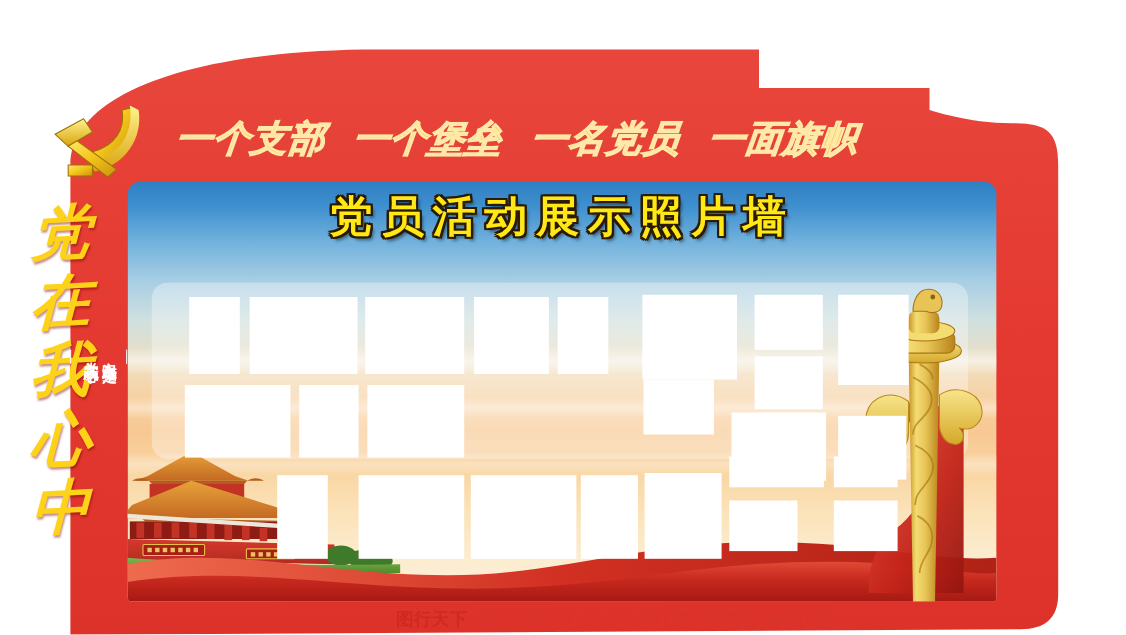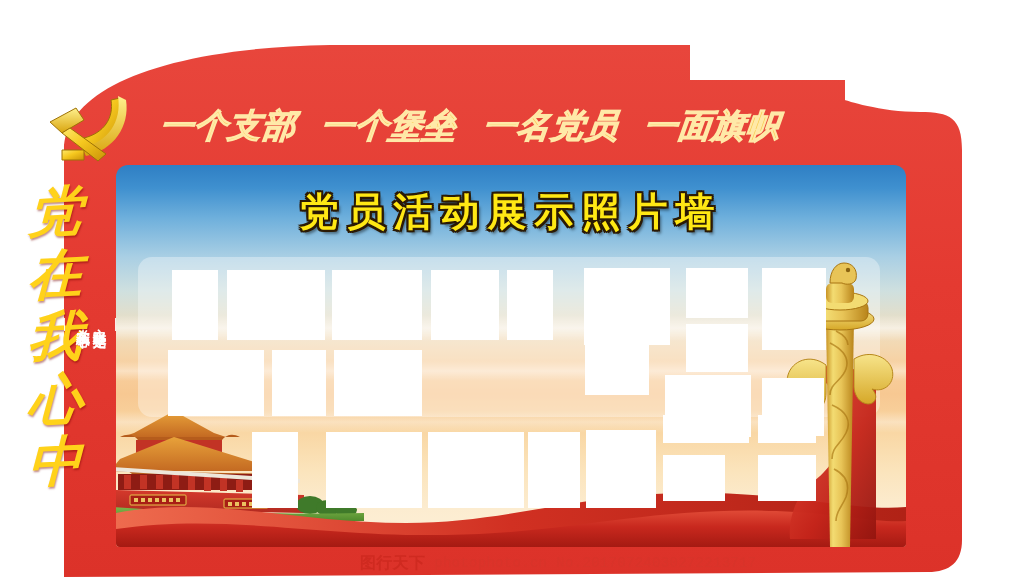--- a/index.html
+++ b/index.html
@@ -77,21 +77,21 @@
     background:linear-gradient(to bottom,rgba(255,255,255,0) 0%,rgba(255,255,255,.55) 50%,rgba(255,255,255,0) 100%);}
 
   
   .frost{
     position:absolute;left:22px;top:92px;width:742px;height:160px;
     background:rgba(255,255,255,.34);border-radius:14px;
   }
 
   
   .maintitle{
-    position:absolute;left:0;top:22px;width:790px;height:50px;
+    position:absolute;left:0;top:7px;width:790px;height:50px;
     display:flex;align-items:center;justify-content:center;
     color:#FFE814;font-size:39px;font-weight:bold;
     font-family:Liberation Sans, sans-serif;
     letter-spacing:8px;
     text-shadow:
       -2px 0 0 #2b1a05, 2px 0 0 #2b1a05, 0 -2px 0 #2b1a05, 0 2px 0 #2b1a05,
       -2px -2px 0 #2b1a05, 2px -2px 0 #2b1a05, -2px 2px 0 #2b1a05, 2px 2px 0 #2b1a05,
       3px 4px 3px rgba(0,0,0,.45);
   }
 

